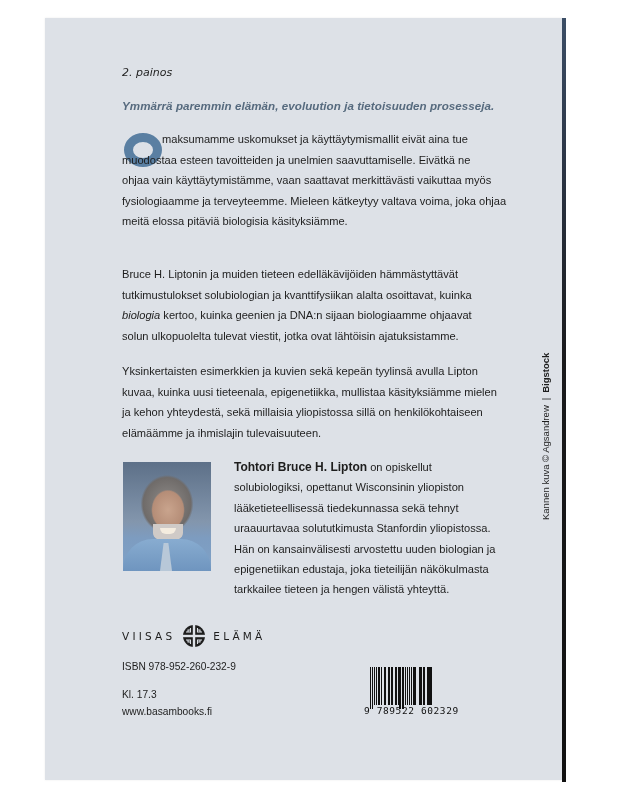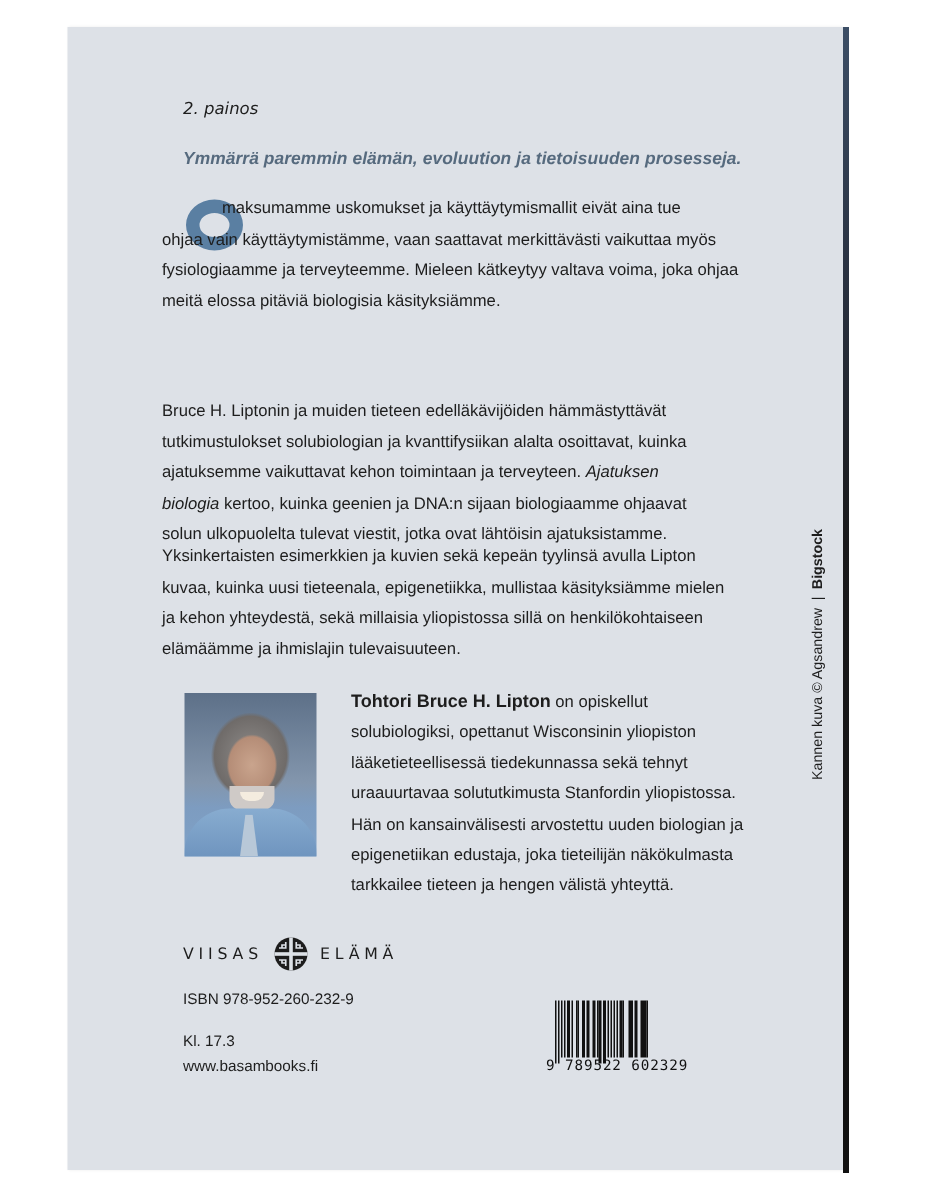--- a/index.html
+++ b/index.html
@@ -47,21 +47,21 @@
       font-size: 11.6px;
       font-style: italic;
       font-weight: bold;
       color: #566a7e;
       letter-spacing: 0.05px;
       font-family: Liberation Sans, sans-serif;
       white-space: nowrap;
     }
     .para {
       position: absolute;
-      left: 108px;
+      left: 122px;
       width: 400px;
       font-size: 11.1px;
       line-height: 20.5px;
       color: #1d1d1d;
       font-family: "Liberation Sans", sans-serif;
     }
     .para .line {
       display: block;
       white-space: nowrap;
     }
@@ -221,29 +221,29 @@
 <div class="cover"></div>
 <div class="spine-edge"></div>
 
 <div class="edition">2. painos</div>
 
 <div class="tagline">Ymmärrä paremmin elämän, evoluution ja tietoisuuden prosesseja.</div>
 
 <div class="dropcap"></div>
 <div class="para para1">
   <span class="line indent">maksumamme uskomukset ja käyttäytymismallit eivät aina tue</span>
+  <span class="line">muodostaa esteen tavoitteiden ja unelmien saavuttamiselle. Eivätkä ne</span>
   <span class="line">ohjaa vain käyttäytymistämme, vaan saattavat merkittävästi vaikuttaa myös</span>
   <span class="line">fysiologiaamme ja terveyteemme. Mieleen kätkeytyy valtava voima, joka ohjaa</span>
   <span class="line">meitä elossa pitäviä biologisia käsityksiämme.</span>
 </div>
 
 <div class="para para2">
   <span class="line">Bruce H. Liptonin ja muiden tieteen edelläkävijöiden hämmästyttävät</span>
   <span class="line">tutkimustulokset solubiologian ja kvanttifysiikan alalta osoittavat, kuinka</span>
-  <span class="line"><span>ajatuksemme vaikuttavat kehon toimintaan ja terveyteen.</span> <span class="italic">Ajatuksen</span></span>
   <span class="line"><span class="italic">biologia</span> <span>kertoo, kuinka geenien ja DNA:n sijaan biologiaamme ohjaavat</span></span>
   <span class="line">solun ulkopuolelta tulevat viestit, jotka ovat lähtöisin ajatuksistamme.</span>
 </div>
 
 <div class="para para3">
   <span class="line">Yksinkertaisten esimerkkien ja kuvien sekä kepeän tyylinsä avulla Lipton</span>
   <span class="line">kuvaa, kuinka uusi tieteenala, epigenetiikka, mullistaa käsityksiämme mielen</span>
   <span class="line">ja kehon yhteydestä, sekä millaisia yliopistossa sillä on henkilökohtaiseen</span>
   <span class="line">elämäämme ja ihmislajin tulevaisuuteen.</span>
 </div>

